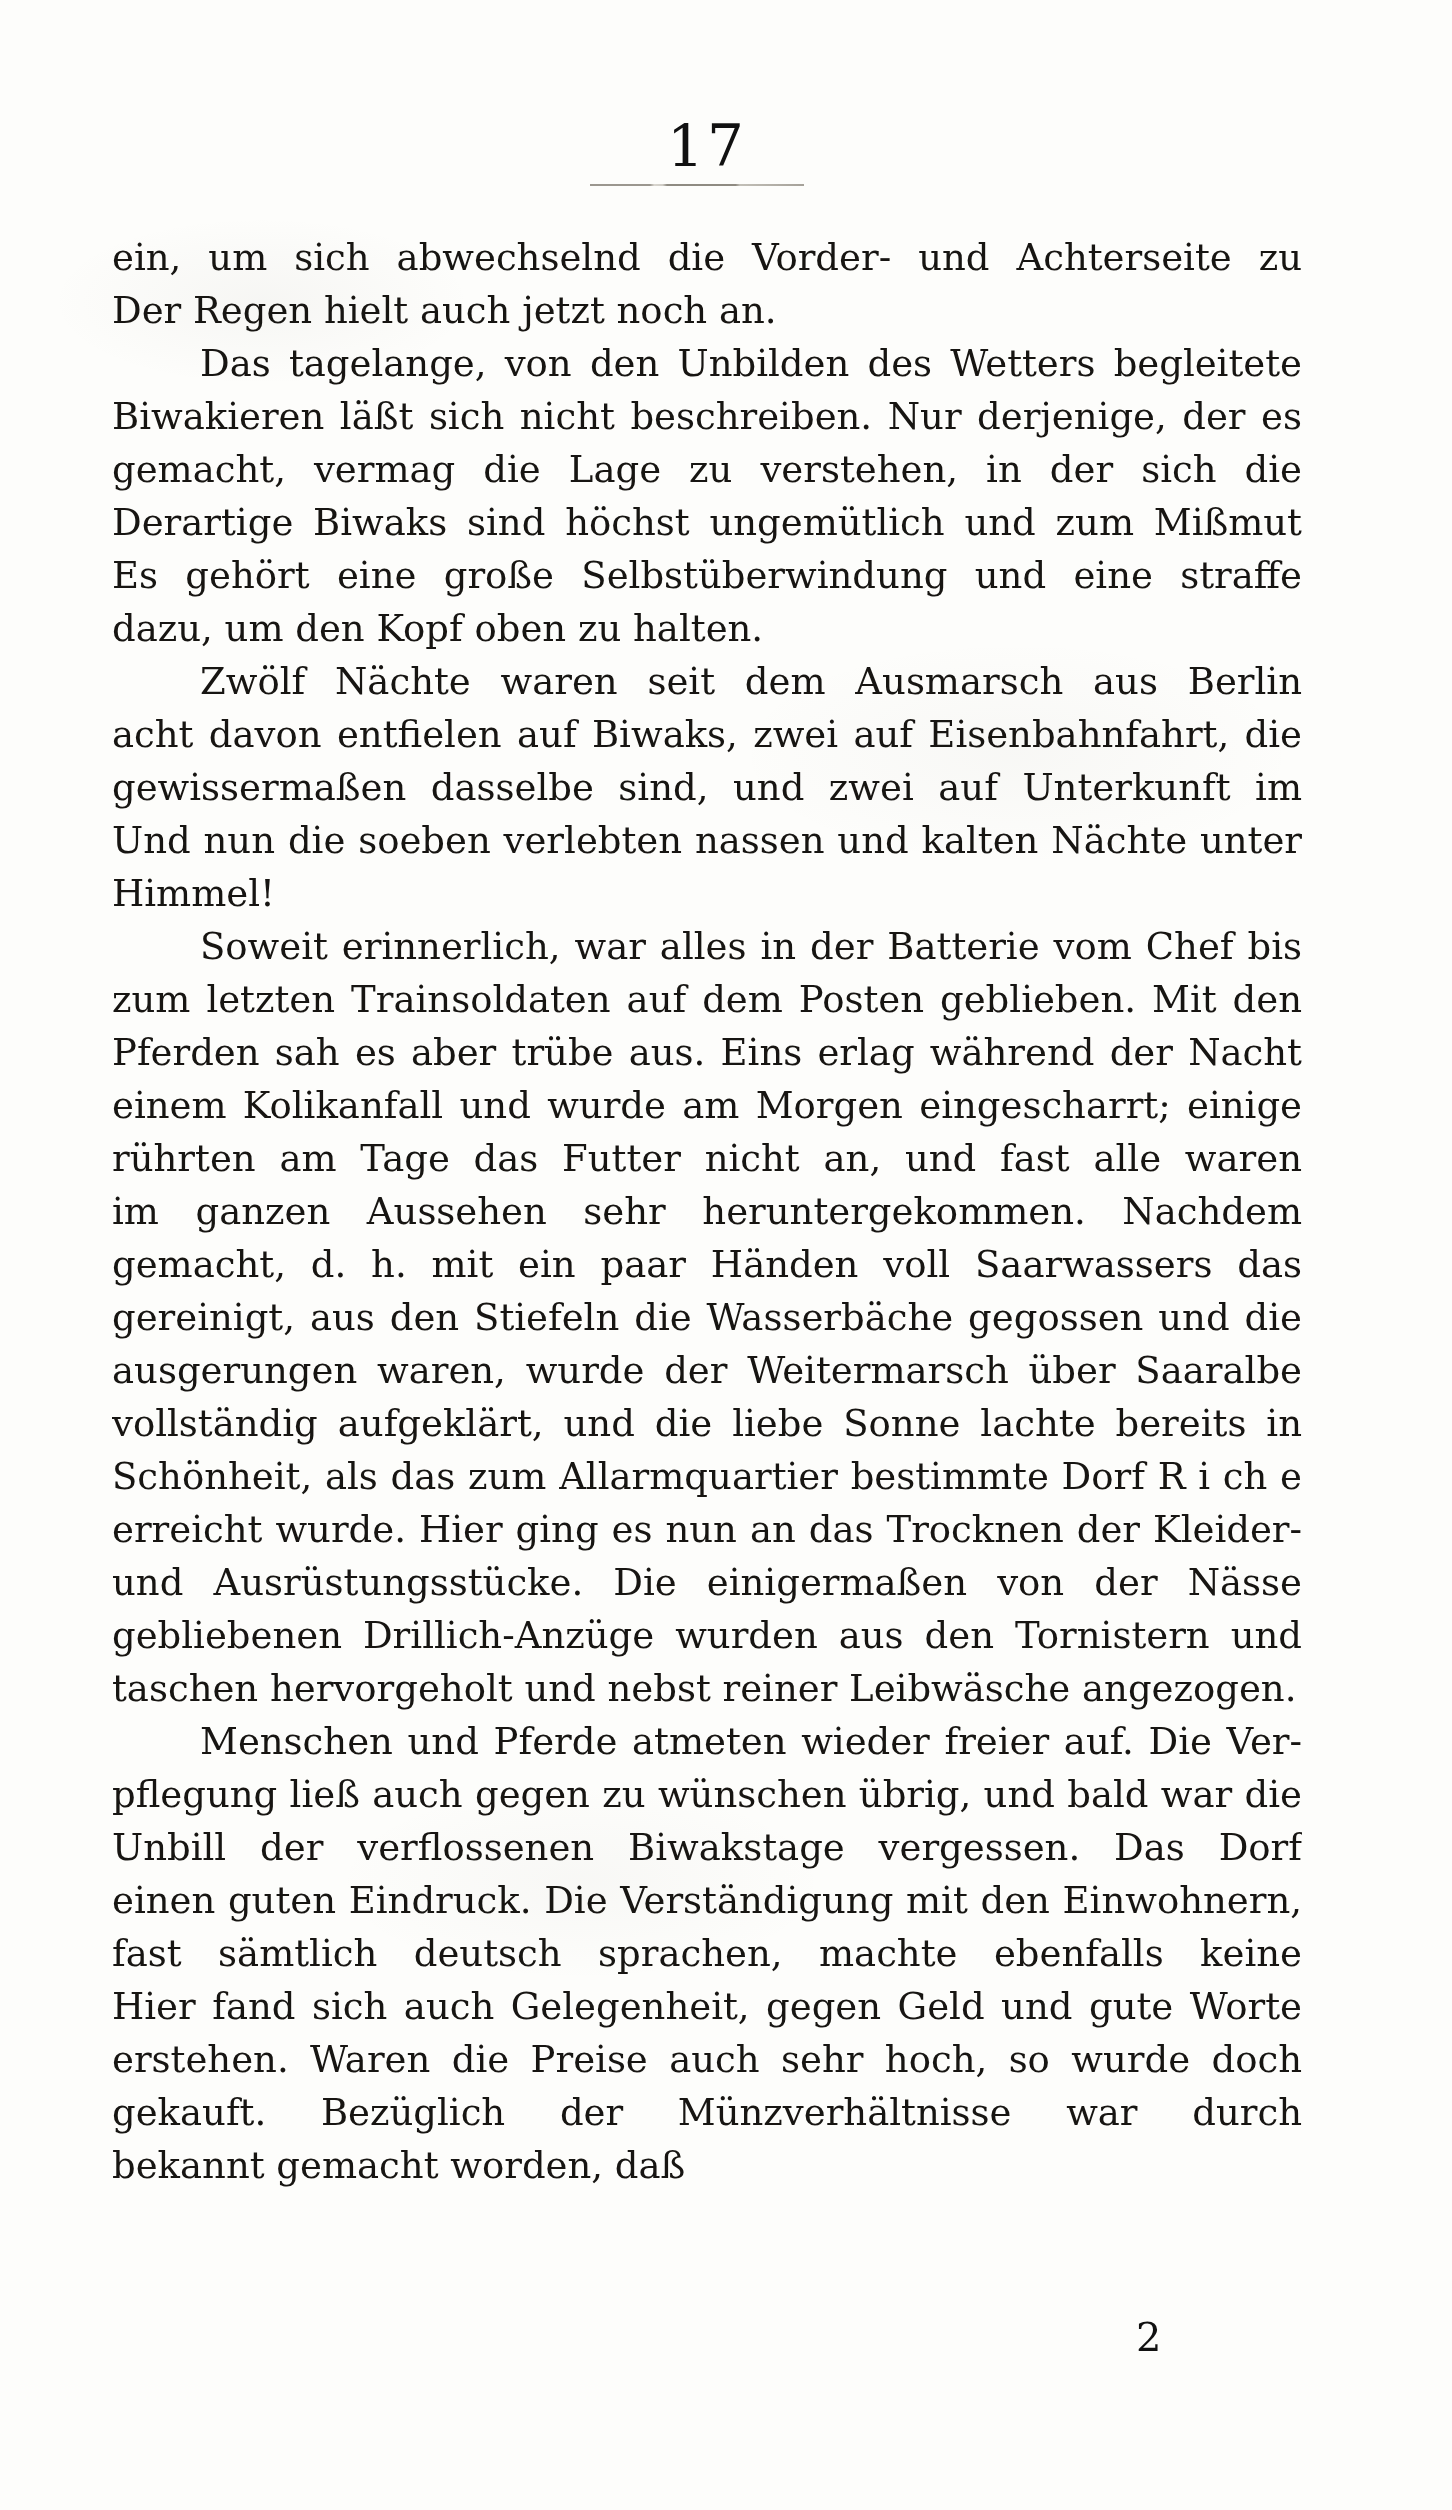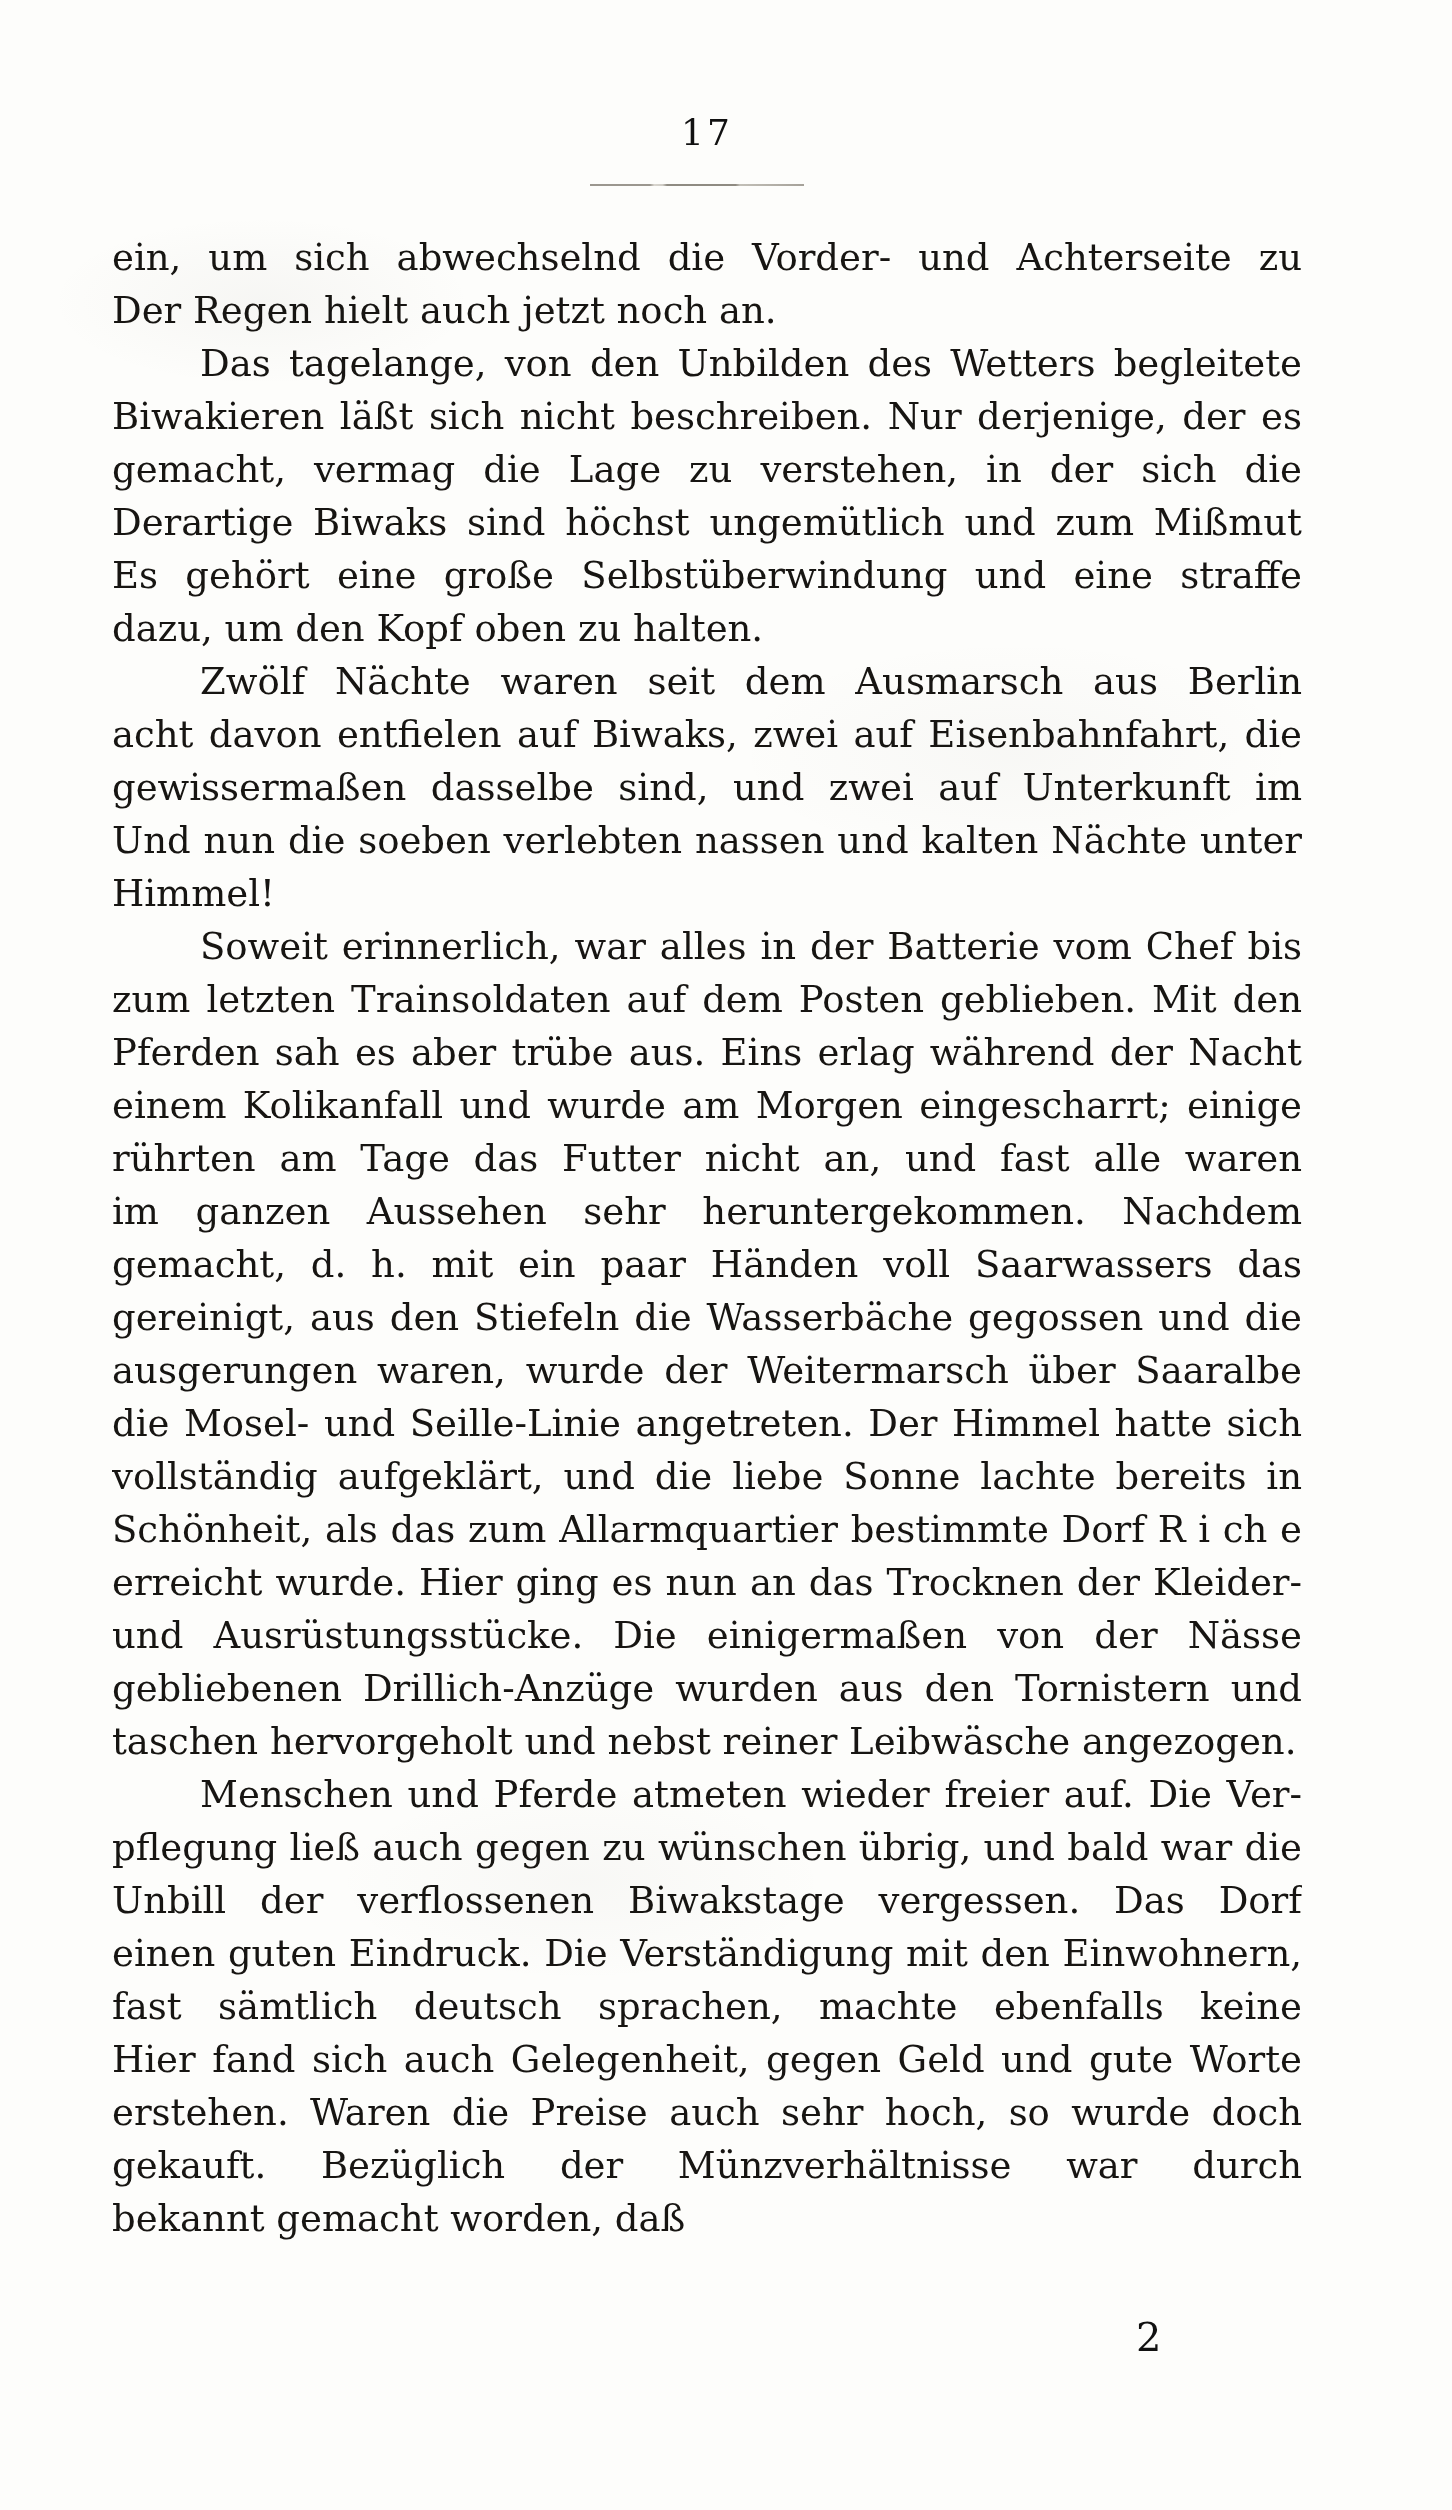--- a/index.html
+++ b/index.html
@@ -27,21 +27,21 @@
       radial-gradient(ellipse 400px 160px at 70% 30%, rgba(120,115,105,0.04), transparent 70%),
       radial-gradient(ellipse 350px 140px at 40% 75%, rgba(120,115,105,0.04), transparent 70%);
     pointer-events: none;
   }
   .page-number {
     position: absolute;
     top: 112px;
     left: 112px;
     width: 1190px;
     text-align: center;
-    font-size: 36px;
+    font-size: 58px;
     letter-spacing: 3px;
     color: #111;
   }
   .header-rule {
     position: absolute;
     top: 184px;
     left: 590px;
     width: 214px;
     height: 2px;
     background: linear-gradient(90deg,
@@ -108,21 +108,20 @@
       <div>
         <div class="text-line indent">Soweit erinnerlich, war alles in der Batterie vom Chef bis</div>
         <div class="text-line">zum letzten Trainsoldaten auf dem Posten geblieben.  Mit den</div>
         <div class="text-line">Pferden sah es aber trübe aus.  Eins erlag während der Nacht</div>
         <div class="text-line">einem Kolikanfall und wurde am Morgen eingescharrt; einige andere</div>
         <div class="text-line">rührten am Tage das Futter nicht an, und fast alle waren bereits</div>
         <div class="text-line">im ganzen Aussehen sehr heruntergekommen.  Nachdem Toilette</div>
         <div class="text-line">gemacht, d. h. mit ein paar Händen voll Saarwassers das Gesicht</div>
         <div class="text-line">gereinigt, aus den Stiefeln die Wasserbäche gegossen und die Strümpfe</div>
         <div class="text-line">ausgerungen waren, wurde der Weitermarsch über Saaralbe gegen</div>
-        <div class="text-line">die Mosel- und Seille-Linie angetreten.  Der Himmel hatte sich</div>
         <div class="text-line">vollständig aufgeklärt, und die liebe Sonne lachte bereits in voller</div>
         <div class="text-line">Schönheit, als das zum Allarmquartier bestimmte Dorf R i ch e l i n g</div>
         <div class="text-line">erreicht wurde.  Hier ging es nun an das Trocknen der Kleider-</div>
         <div class="text-line">und Ausrüstungsstücke.  Die einigermaßen von der Nässe verschont</div>
         <div class="text-line">gebliebenen Drillich-Anzüge wurden aus den Tornistern und Pack-</div>
         <div class="text-line para-end">taschen hervorgeholt und nebst reiner Leibwäsche angezogen.</div>
       </div>
       <div>
         <div class="text-line indent">Menschen und Pferde atmeten wieder freier auf.  Die Ver-</div>
         <div class="text-line">pflegung ließ auch gegen zu wünschen übrig, und bald war die</div>

